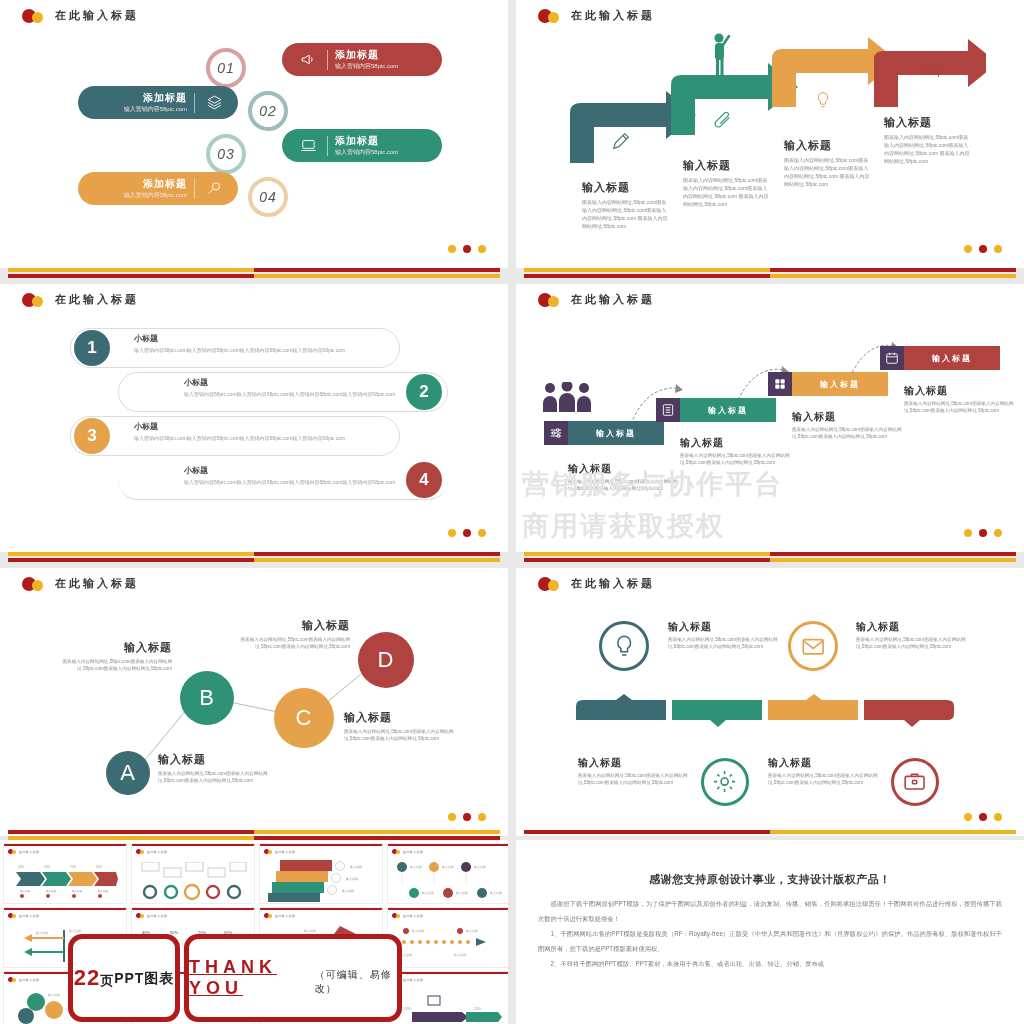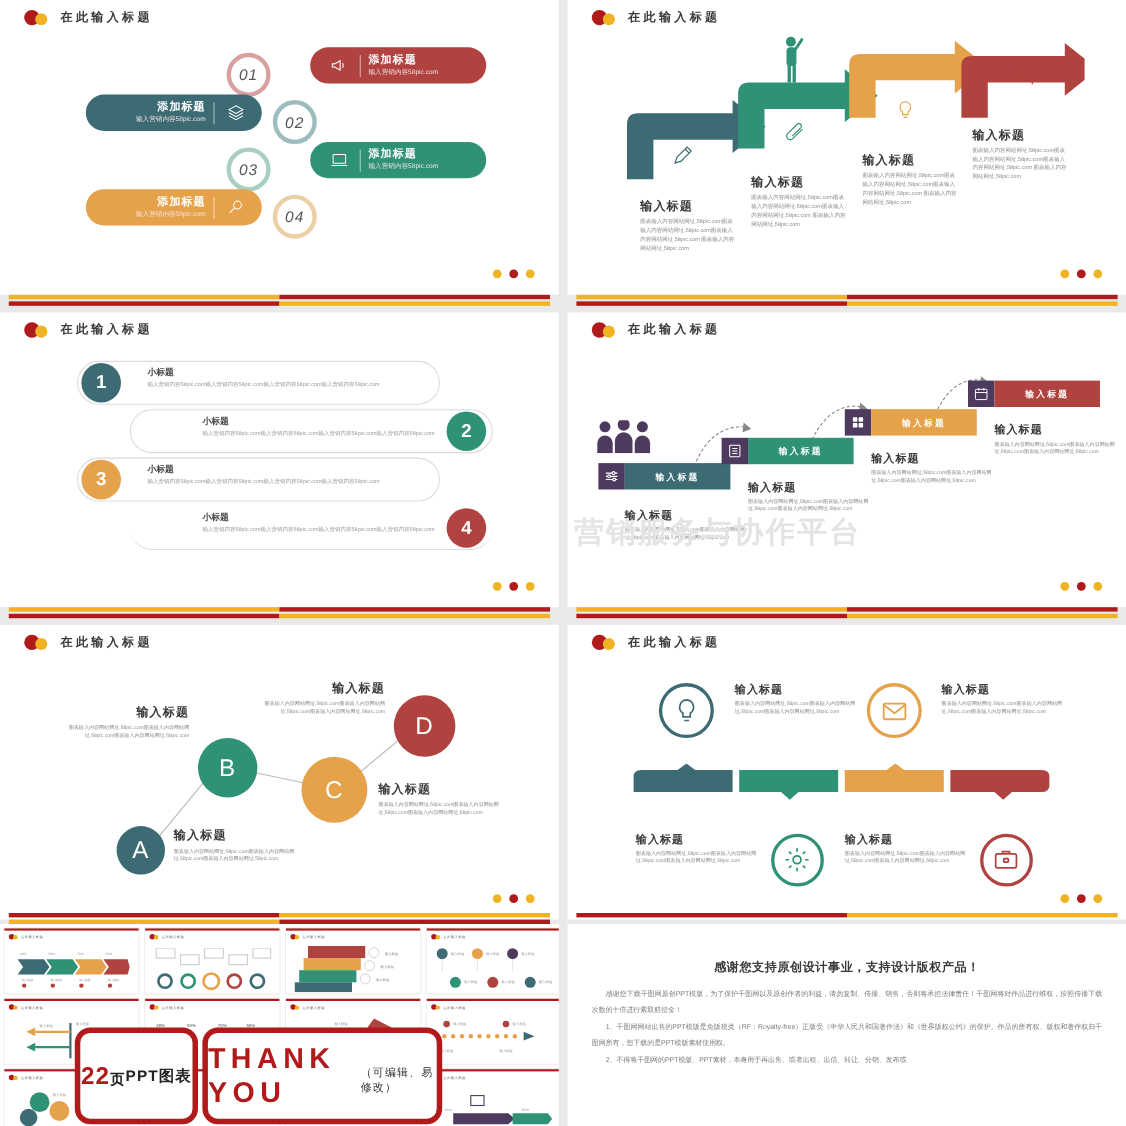--- a/index.html
+++ b/index.html
@@ -83,21 +83,21 @@
   .tcell .th .lg i.b { left:3.5px; top:1px; width:4px; height:4px; background:#f0b323; }
   .tcell .th span { font-size:3px; color:#666; letter-spacing:.4px; }
   .badge-row { position:absolute; left:68px; top:94px; display:flex; gap:4px; z-index:9; }
   .badge { border:5px solid #b01a1a; border-radius:14px; background:#fff; display:flex; flex-direction:row;
            align-items:center; justify-content:center; }
   .b1 { width:112px; height:88px; }
   .b2 { width:218px; height:88px; }
   .b1 .l1 { font-size:22px; font-weight:bold; color:#b01a1a; letter-spacing:1px; }
   .b1 .l1 em { font-style:normal; font-size:13px; color:#222; }
   .b1 .l2 { font-size:14px; font-weight:bold; color:#222; letter-spacing:1px; margin-top:2px; }
-  .b2 .l1 { font-size:26px; font-weight:bold; color:#b01a1a; letter-spacing:5px; }
+  .b2 .l1 { font-size:18px; font-weight:bold; color:#b01a1a; letter-spacing:5px;text-decoration:underline; }
   .b2 .l2 { font-size:10px; color:#333; letter-spacing:1px; margin-top:7px; }
 
   
   .copy { position:absolute; left:516px; top:840px; width:508px; height:184px; background:#fff; overflow:hidden;padding-left:48px; }
   .copy h3 { position:absolute; left:0; right:0; top:32px; text-align:center; font-size:11px;
              font-weight:bold; color:#3a3a3a; letter-spacing:.5px; }
   .copy .body { position:absolute; left:22px; right:22px; top:56px; font-size:6.3px; color:#7b7b7b;
                 line-height:15px; text-align:justify; }
   .copy .body p { text-indent:2em; }
 </style>
@@ -386,20 +386,21 @@
   <div class="s4txt" style="position:absolute;left:276px;top:126px;width:110px">
     <h4>输入标题</h4>
         <p>图表输入内容网站网址,58pic.com图表输入内容网站网址,58pic.com图表输入内容网站网址,58pic.com</p>
   </div>
   <div class="s4txt" style="position:absolute;left:388px;top:100px;width:110px">
     <h4>输入标题</h4>
         <p>图表输入内容网站网址,58pic.com图表输入内容网站网址,58pic.com图表输入内容网站网址,58pic.com</p>
   </div>
 
   <div class="wm" style="left:6px;top:182px;font-size:27px;letter-spacing:2px">营销服务与协作平台</div>
+  <div class="wm" style="left:6px;top:224px;font-size:27px;letter-spacing:2px">商用请获取授权</div>
 
   <div class="dots">
         <i class="d-y"></i>
         <i class="d-r"></i>
         <i class="d-y"></i>
       </div>
 </div>
 
 <div class="slide" style="left:0;top:568px">
   <div class="s-head">

